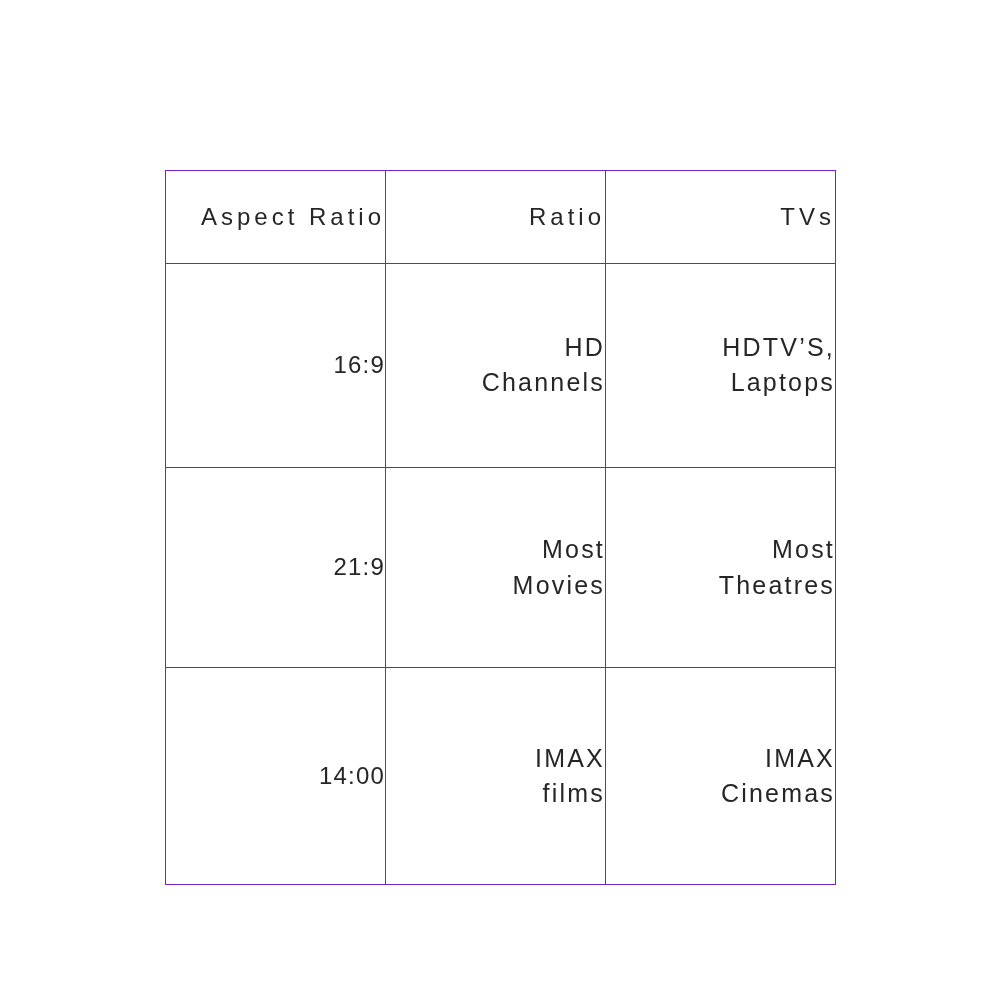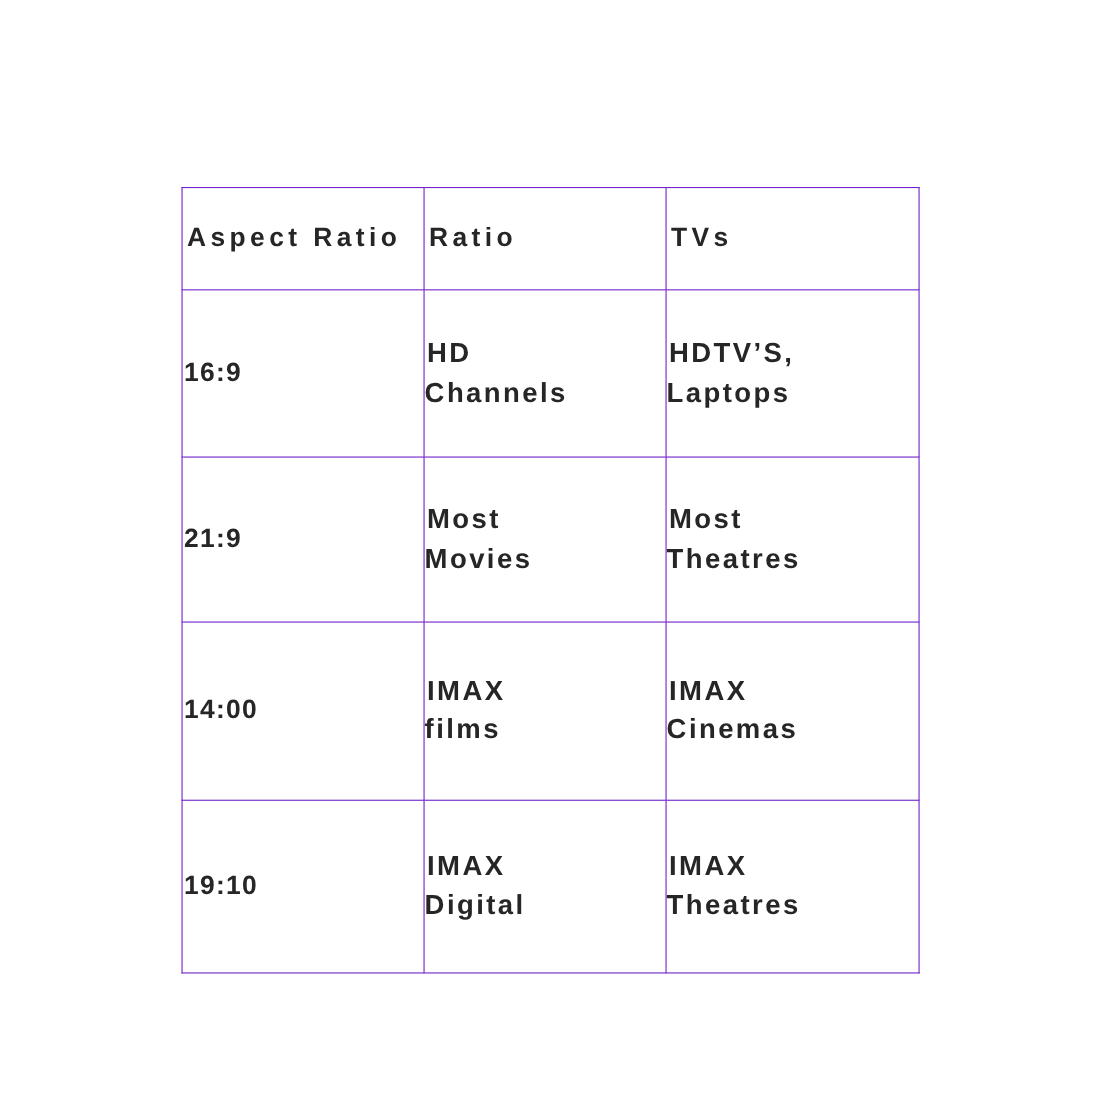--- a/index.html
+++ b/index.html
@@ -25,25 +25,25 @@
     table-layout: fixed;
   }
 
   #aspect-ratio-table col.col-ratio { width: 220px; }
   #aspect-ratio-table col.col-uses  { width: 220px; }
   #aspect-ratio-table col.col-tvs   { width: 230px; }
 
   #aspect-ratio-table td,
   #aspect-ratio-table th {
     border: 1.6px solid #7322cc;
-    text-align: left;
+    text-align: right;
     vertical-align: middle;
     padding: 0;
     color: #262626;
-    font-weight: 700;
+    font-weight: 400;
   }
 
   
   tr.header-row th {
     height: 92px;
   }
   .header-label {
     font-size: 24px;
     letter-spacing: 4px;
     line-height: 1.32;
@@ -135,27 +135,14 @@
       </td>
       <td>
         <span class="cell-text">IMAX
 films</span>
       </td>
       <td>
         <span class="cell-text">IMAX
 Cinemas</span>
       </td>
     </tr>
-    <tr class="body-row r5">
-      <td>
-        <span class="ratio-value">19:10</span>
-      </td>
-      <td>
-        <span class="cell-text">IMAX
-Digital</span>
-      </td>
-      <td>
-        <span class="cell-text">IMAX
-Theatres</span>
-      </td>
-    </tr>
   </tbody>
 </table>
 
 </body></html>

